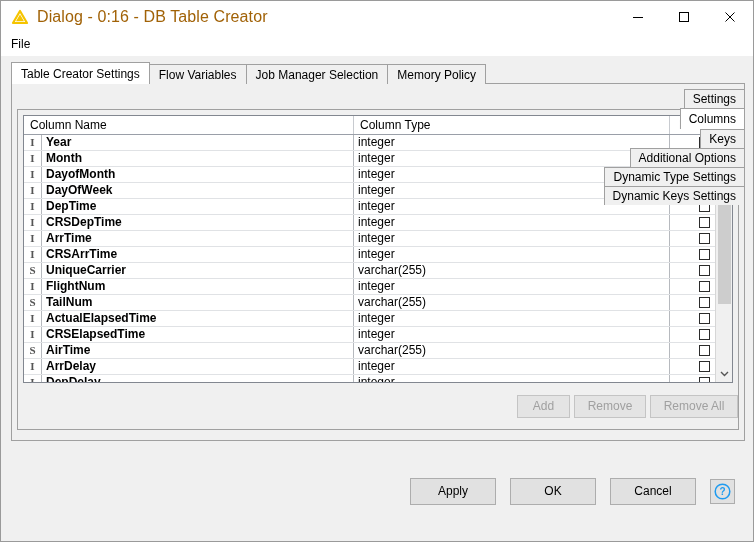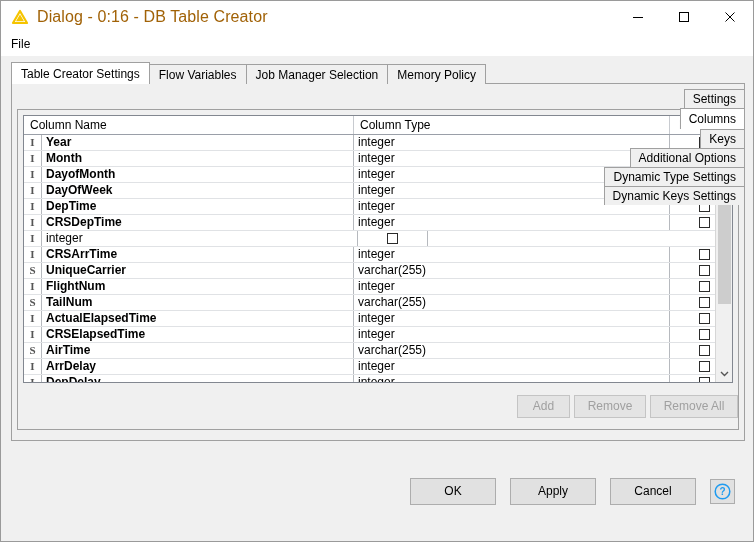--- a/index.html
+++ b/index.html
@@ -357,20 +357,21 @@
                   <div class="cell icon-cell">I</div>
                   <div class="cell name-cell">CRSDepTime</div>
                   <div class="cell type-cell">integer</div>
                   <div class="cell null-cell">
                     <span class="chk"></span>
                   </div>
                   <div class="cell pad-cell"></div>
                 </div>
                 <div class="row">
                   <div class="cell icon-cell">I</div>
+                  <div class="cell name-cell">ArrTime</div>
                   <div class="cell type-cell">integer</div>
                   <div class="cell null-cell">
                     <span class="chk"></span>
                   </div>
                   <div class="cell pad-cell"></div>
                 </div>
                 <div class="row">
                   <div class="cell icon-cell">I</div>
                   <div class="cell name-cell">CRSArrTime</div>
                   <div class="cell type-cell">integer</div>
@@ -473,22 +474,22 @@
         <div class="mid-buttons">
           <div class="btn disabled w-add">Add</div>
           <div class="btn disabled w-remove">Remove</div>
           <div class="btn disabled w-removeall">Remove All</div>
         </div>
 
       </div>
     </div>
 
     <div class="footer">
+      <div class="btn big">Apply</div>
       <div class="btn big">OK</div>
-      <div class="btn big">Apply</div>
       <div class="btn big">Cancel</div>
       <div class="help-btn">
         <span>
           <svg width="17" height="17" viewBox="0 0 17 17">
             <circle cx="8.5" cy="8.5" r="7.3" fill="none" stroke="#1e9bf0" stroke-width="1.5"></circle>
             <text x="8.5" y="12.3" text-anchor="middle" font-family="Liberation Sans, sans-serif" font-size="10" font-weight="bold" fill="#1e9bf0">?</text>
           </svg>
         </span>
       </div>
     </div>

